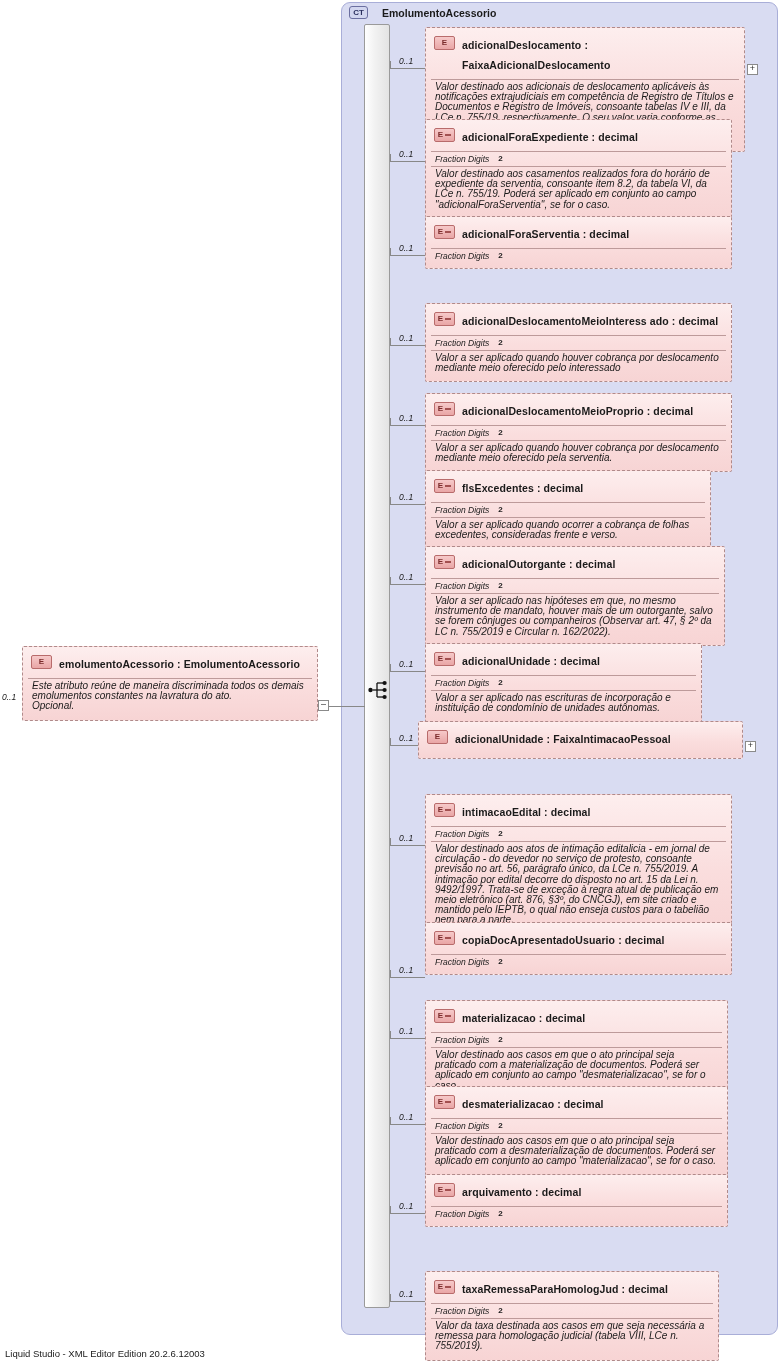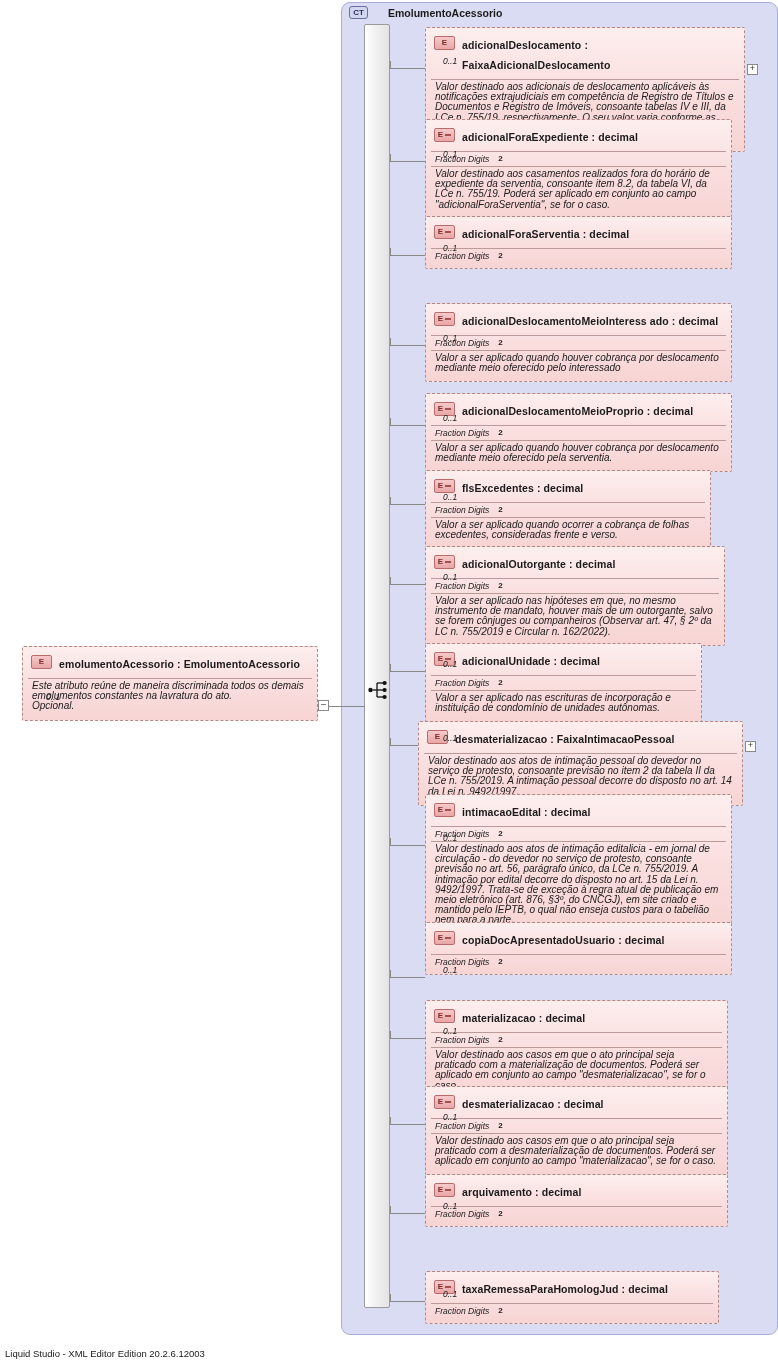--- a/index.html
+++ b/index.html
@@ -85,21 +85,21 @@
     position: absolute;
     left: 341px; top: 2px;
     width: 437px; height: 1333px;
     background: #d9dcf2;
     border: 1px solid #a9aed8;
     border-radius: 9px;
   }
   #ct-label {
     position: absolute;
     left: 349px; top: 6px;
-    display: flex; align-items: center; gap: 20px;
+    display: flex; align-items: center; gap: 14px;
     z-index: 5;
   }
   .ct-badge {
     width: 19px; height: 13px;
     border: 1px solid #6b6fa0;
     border-radius: 3px;
     background: #d2d6ef;
     font-size: 8px;
     font-weight: bold;
     color: #2a2f5e;
@@ -137,21 +137,20 @@
     position: absolute;
     width: 1px;
     background: #888888;
   }
   .card {
     position: absolute;
     font-size: 8.5px;
     font-style: italic;
     color: #1a1a1a;
     white-space: nowrap;
-    margin-left: 44px;
   }
 
   
   .plusbox {
     position: absolute;
     width: 11px; height: 11px;
     border: 1px solid #8a8a8a;
     background: #ffffff;
     font-size: 9px;
     line-height: 9px;
@@ -335,23 +334,22 @@
         <div class="desc">Valor a ser aplicado nas escrituras de incorporação e instituição de condomínio de unidades autônomas.</div>
       </div>
       <span class="card" style="left: 399px; top: 659px;">0..1</span>
       <div class="hline" style="left: 390px; top: 671px; width: 35px;"></div>
       <div class="vline" style="left: 390px; top: 664px; height: 8px;"></div>
       <div class="elembox outerpad" style="left: 418px; top: 721px; width: 325px;">
         <div class="eb-head">
           <span class="eicon">
             <span>E</span>
           </span>
-          <span class="ename">desmaterializacao : FaixaIntimacaoPessoal</span>
-        </div>
-        <div class="desc">Valor destinado aos atos de intimação pessoal do devedor no serviço de protesto, consoante previsão no item 2 da tabela II da LCe n. 755/2019. A intimação pessoal decorre do disposto no art. 14 da Lei n. 9492/1997.</div>
+          <span class="ename">adicionalUnidade : FaixaIntimacaoPessoal</span>
+        </div>
       </div>
       <span class="card" style="left: 399px; top: 733px;">0..1</span>
       <div class="hline" style="left: 390px; top: 745px; width: 28px;"></div>
       <div class="vline" style="left: 390px; top: 738px; height: 8px;"></div>
       <div class="plusbox" style="left: 745px; top: 741px;"></div>
       <div class="elembox outerpad" style="left: 425px; top: 794px; width: 307px;">
         <div class="eb-head">
           <span class="eicon simple">
             <span>E</span>
           </span>
@@ -432,20 +430,21 @@
         <div class="eb-head">
           <span class="eicon simple">
             <span>E</span>
           </span>
           <span class="ename">taxaRemessaParaHomologJud : decimal</span>
         </div>
         <div class="facet-row">
           <span>Fraction Digits</span>
           <span class="fv">2</span>
         </div>
+        <div class="desc">Valor da taxa destinada aos casos em que seja necessária a remessa para homologação judicial (tabela VIII, LCe n. 755/2019).</div>
       </div>
       <span class="card" style="left: 399px; top: 1289px;">0..1</span>
       <div class="hline" style="left: 390px; top: 1301px; width: 35px;"></div>
       <div class="vline" style="left: 390px; top: 1294px; height: 8px;"></div>
     </div>
 
   <div id="footer">Liquid Studio - XML Editor Edition 20.2.6.12003</div>
 </div>
 
 </body></html>

